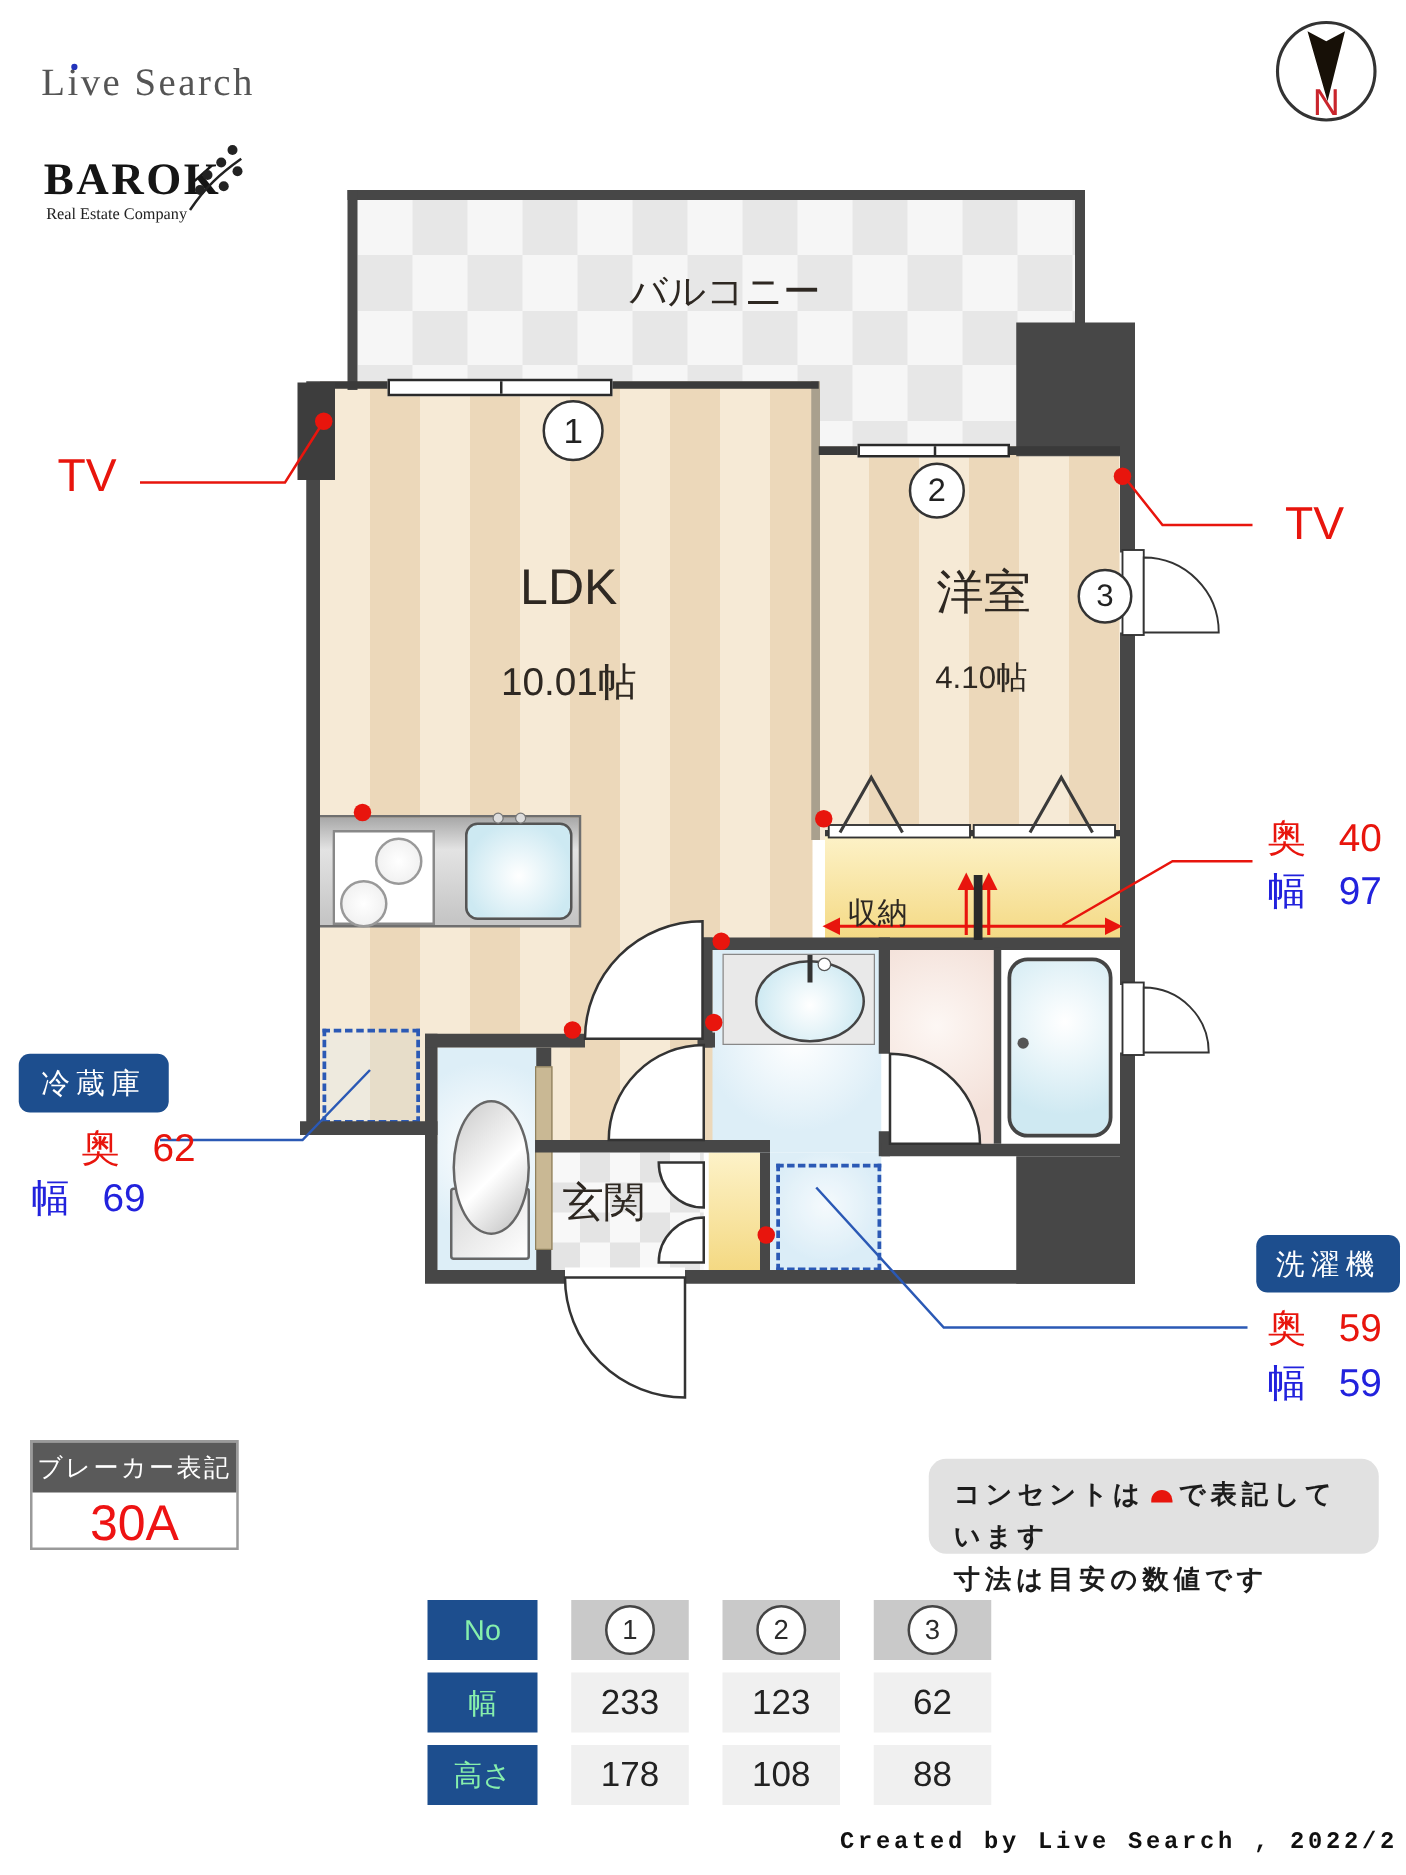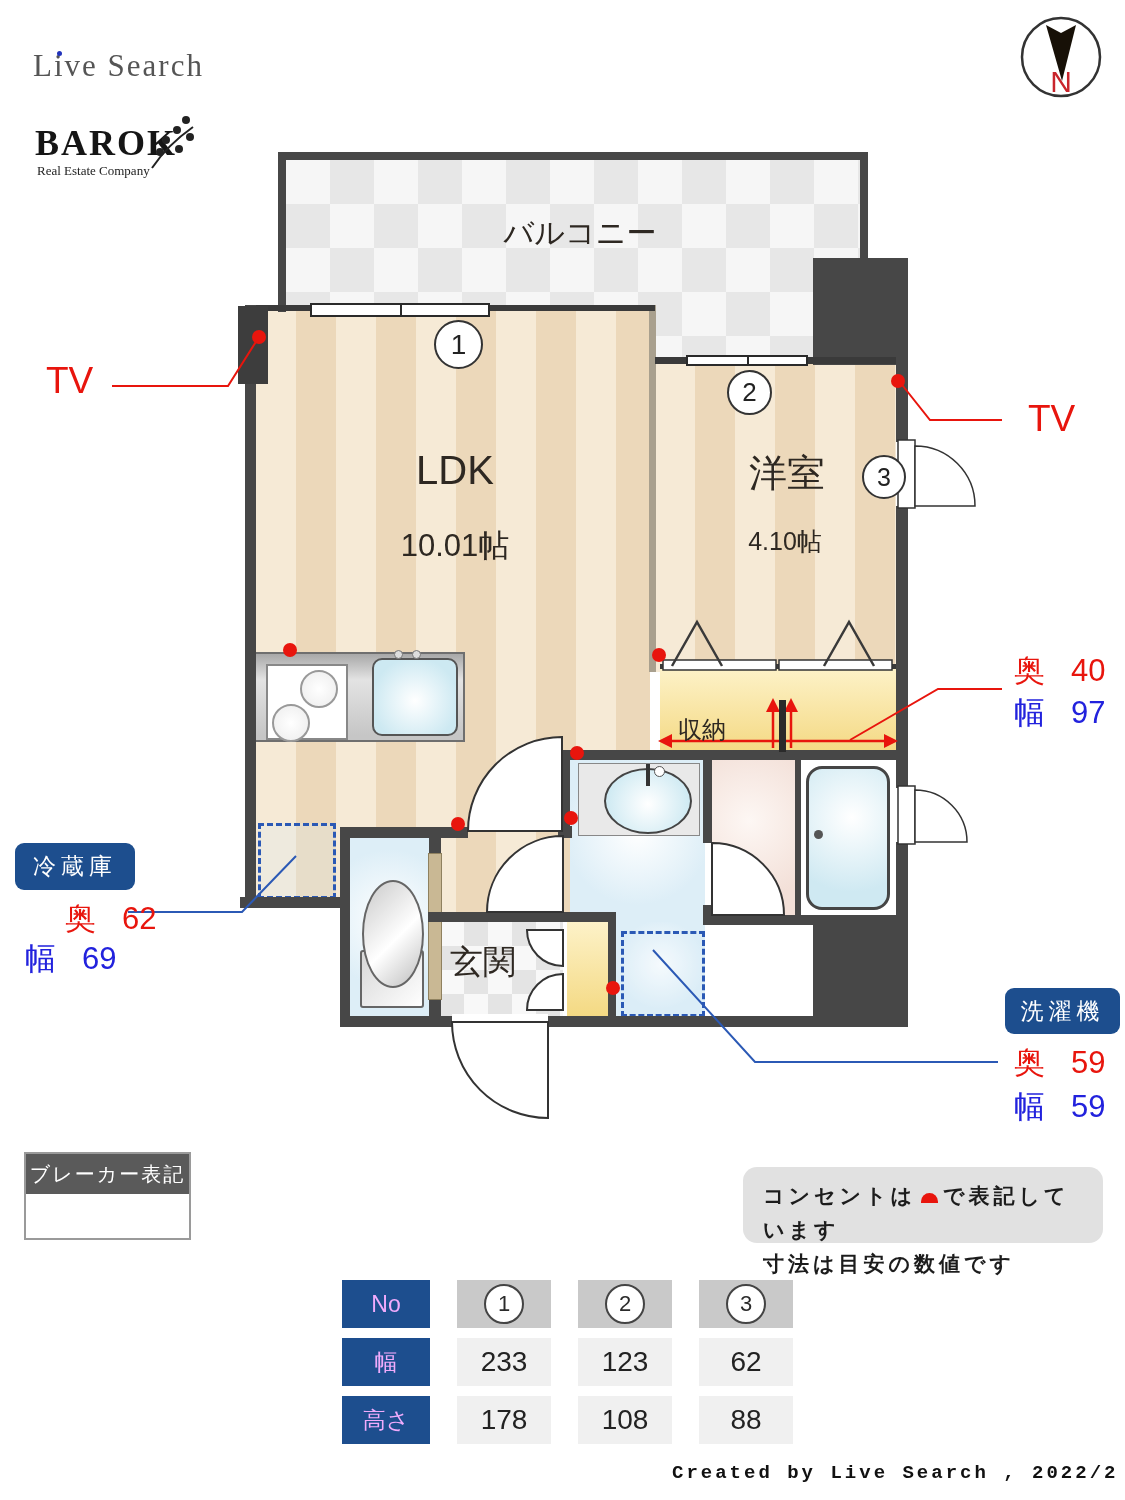--- a/index.html
+++ b/index.html
@@ -25,21 +25,21 @@
   .circ{position:absolute;border-radius:50%;border:2.5px solid #333;background:#fff;
         display:flex;align-items:center;justify-content:center;color:#222;}
   .win{position:absolute;background:#fff;border:2px solid #2a2a2a;box-sizing:border-box;}
   .win .mid{position:absolute;top:0;bottom:0;left:50%;width:2px;background:#2a2a2a;}
   .fixture{position:absolute;box-sizing:border-box;}
   .notes-box{position:absolute;background:#e1e1e1;border-radius:14px;font-weight:bold;
              font-size:21px;letter-spacing:4px;color:#1c1c1c;line-height:34px;padding:12px 20px;box-sizing:border-box;}
   .dome{display:inline-block;width:17px;height:10px;background:#e8150d;border-radius:9px 9px 0 0;margin:0 5px;}
   .ctable{position:absolute;display:grid;grid-template-columns:88px 94px 94px 94px;
           grid-auto-rows:48px;column-gap:27px;row-gap:10px;}
-  .ctable .hc{background:#1d4e8e;color:#f0abfc;font-size:23px;display:flex;align-items:center;justify-content:center;}
+  .ctable .hc{background:#1d4e8e;color:#86efac;font-size:23px;display:flex;align-items:center;justify-content:center;}
   .ctable .gc{background:#c9c9c9;display:flex;align-items:center;justify-content:center;}
   .ctable .vc{background:#f0f0f0;font-size:28px;color:#222;display:flex;align-items:center;justify-content:center;}
   .tcirc{width:36px;height:36px;border-radius:50%;border:2px solid #444;background:#fff;
          font-size:22px;display:flex;align-items:center;justify-content:center;}
   .breaker{position:absolute;border:2px solid #9a9a9a;background:#fff;box-sizing:border-box;}
   .breaker .hd{background:#5a5a5a;color:#fff;font-size:20px;letter-spacing:2px;height:40px;
                display:flex;align-items:center;justify-content:center;}
   .breaker .bd{color:#ee1313;font-size:40px;display:flex;align-items:center;justify-content:center;height:50px;}
   .credit{position:absolute;font-family:"Liberation Mono",monospace;font-weight:bold;
           font-size:19px;letter-spacing:3px;color:#111;}
@@ -221,20 +221,21 @@
   <div class="badge" style="left:1005px;top:988px;width:115px;height:46px;">洗濯機</div>
   <div class="dim-row red-t" style="left:1014px;top:1042px;">
     <span>奥</span><span class="val">59</span>
   </div>
   <div class="dim-row blue-t" style="left:1014px;top:1086px;">
     <span>幅</span><span class="val">59</span>
   </div>
 
   <div class="breaker" style="left:24px;top:1152px;width:167px;height:88px;">
     <div class="hd">ブレーカー表記</div>
+    <div class="bd">30A</div>
   </div>
 
   <div class="notes-box" style="left:743px;top:1167px;width:360px;height:76px;">
     <div><span>コンセントは</span><span class="dome"></span><span>で表記しています</span></div>
     <div>寸法は目安の数値です</div>
   </div>
 
   <div class="ctable" style="left:342px;top:1280px;">
     <div class="hc">No</div>
     <div class="gc">

